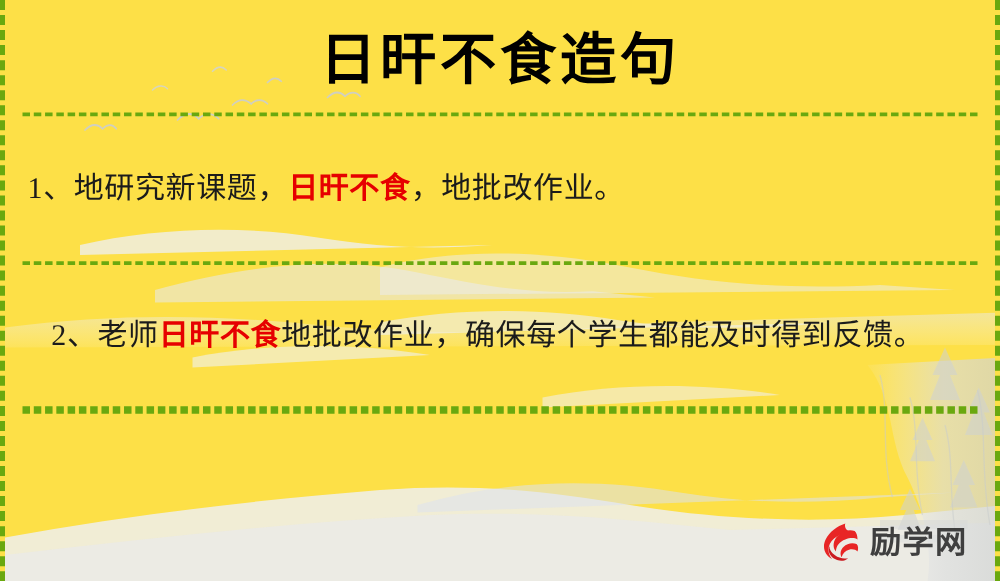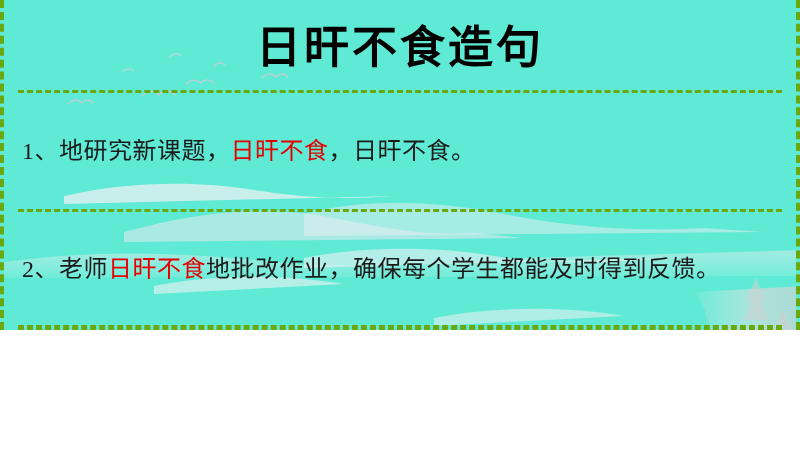--- a/index.html
+++ b/index.html
@@ -12,22 +12,22 @@
     height: 465px;
     overflow: hidden;
     font-family: "Liberation Serif", "DejaVu Serif", serif;
     background: #ffffff;
   }
 
   .card {
     position: relative;
     box-sizing: border-box;
     width: 800px;
-    height: 330px;
-    background: #5eead4;
+    height: 465px;
+    background: #fde047;
     border-left: 4px dashed #6aa80f;
     border-right: 4px dashed #6aa80f;
     overflow: hidden;
   }
 
   
   .bg-layer {
     position: absolute;
     inset: 0;
     pointer-events: none;
@@ -68,25 +68,25 @@
     font-family: "Liberation Serif", "DejaVu Serif", serif;
     font-size: 24px;
     line-height: 1.62;
     color: #1b1b1b;
     letter-spacing: 0.5px;
     padding: 14px 4px 14px 4px;
     text-align: left;
   }
   .sentence .idiom {
     color: #e60000;
-    font-weight: 400;
+    font-weight: 700;
   }
 
   .s1 { padding-top: 15px; padding-bottom: 14px; }
-  .s2 { padding-top: 14px; padding-bottom: 12px; }
+  .s2 { padding-top: 14px; padding-bottom: 12px; margin-left: 19px; }
   .s3 { padding-top: 15px; padding-bottom: 15px; }
 
   
   .logo {
     position: absolute;
     right: 22px;
     bottom: 14px;
     z-index: 3;
     display: flex;
     align-items: center;
@@ -183,30 +183,39 @@
     </svg>
   </div>
 
   <div class="content">
 
     <h1 class="title">日旰不食造句</h1>
 
     <div class="divider"></div>
 
     <p class="sentence s1">
-      <span>1、</span><span>地研究新课题，</span><span class="idiom">日旰不食</span><span>，日旰不食。</span>
+      <span>1、</span><span>地研究新课题，</span><span class="idiom">日旰不食</span><span>，地批改作业。</span>
     </p>
 
     <div class="divider"></div>
 
     <p class="sentence s2">
       <span>2、</span><span>老师</span><span class="idiom">日旰不食</span><span>地批改作业，确保每个学生都能及时得到反馈。</span>
     </p>
 
     <div class="divider"></div>
 
 
     <div class="divider"></div>
 
   </div>
 
+  <div class="logo">
+    <svg class="logo-mark" viewBox="0 0 48 48" xmlns="http://www.w3.org/2000/svg" aria-hidden="true">
+      <path d="M31 5 C 22 8, 14 14, 10 22 C 6 30, 9 39, 17 43 C 11 36, 12 27, 19 21 C 24 17, 30 14, 34 13 C 31 11, 30 8, 31 5 Z" fill="#e81f1f"></path>
+      <path d="M41 13 C 35 11, 28 13, 23 18 C 18 23, 17 30, 21 35 C 21 29, 25 24, 31 22 C 36 20, 41 20, 44 22 C 44 18, 43 15, 41 13 Z" fill="#e81f1f"></path>
+      <path d="M43 27 C 39 25, 33 26, 29 30 C 26 33, 25 37, 27 41 C 28 37, 31 34, 35 33 C 39 32, 42 33, 44 35 C 45 32, 45 29, 43 27 Z" fill="#e81f1f"></path>
+      <path d="M14 29 C 12 34, 14 40, 20 43 C 25 46, 31 45, 34 42 C 29 43, 24 42, 20 39 C 16 36, 14 33, 14 29 Z" fill="#c9151a"></path>
+    </svg>
+    <span class="logo-text">励学网</span>
+  </div>
 
 </div>
 
 </body></html>

